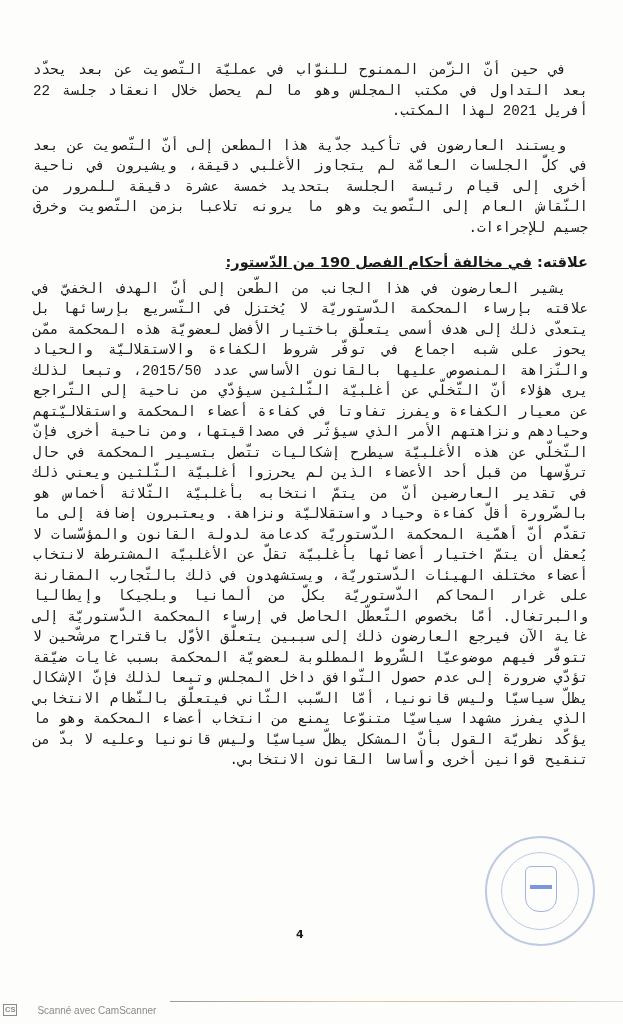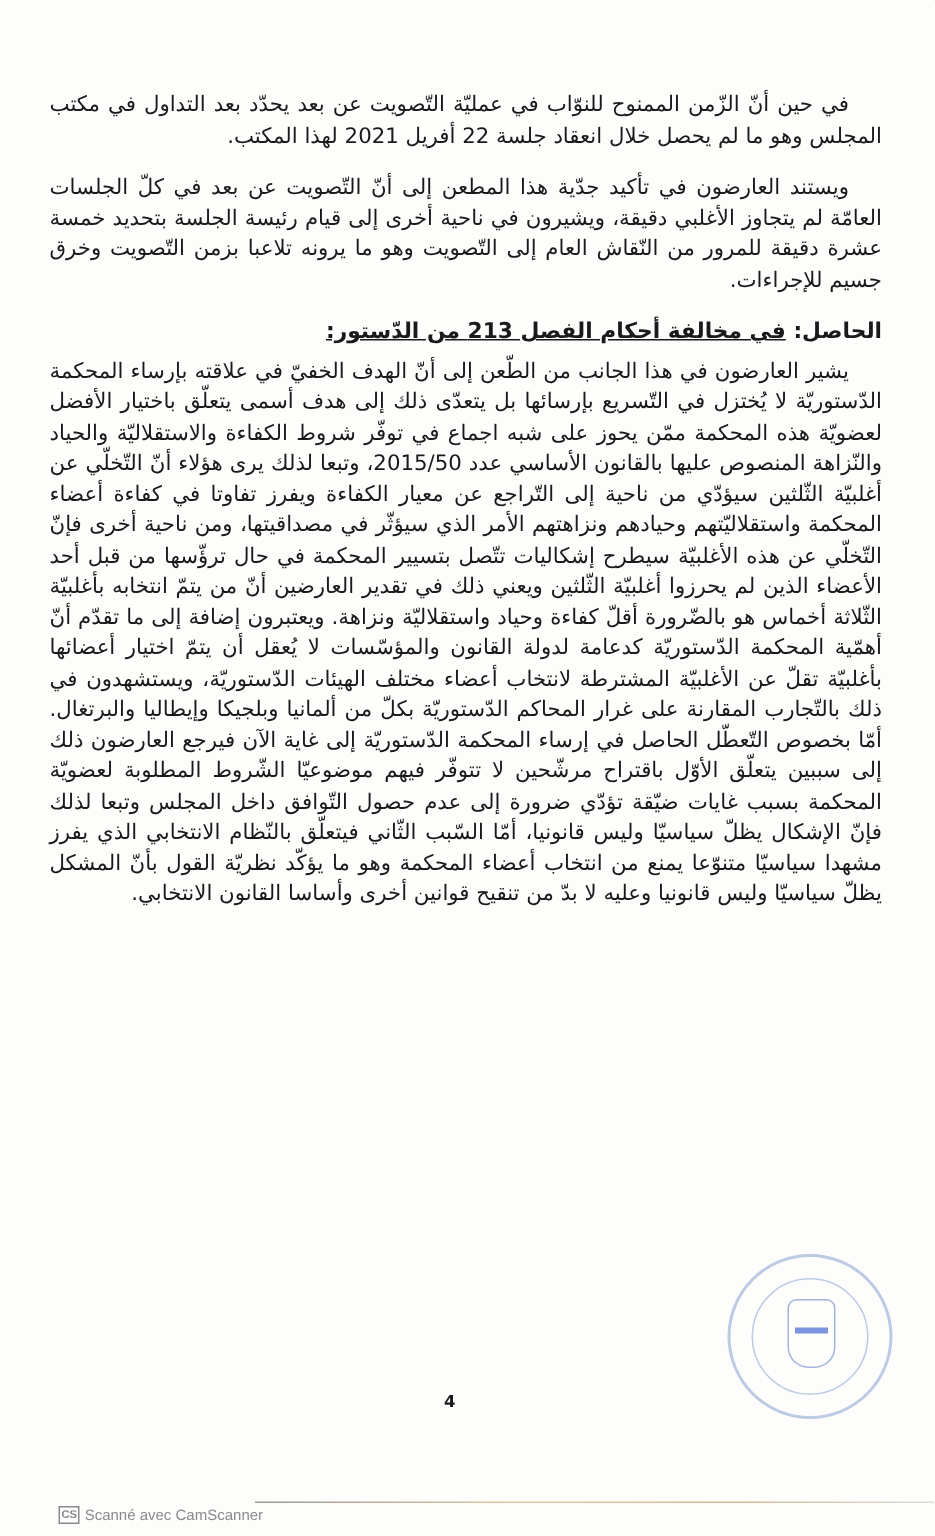--- a/index.html
+++ b/index.html
@@ -15,21 +15,21 @@
     width: 2px; height: 110px;
     background: linear-gradient(#d9a63f, #e6e0cf 30%, #ece8dd);
     transform: rotate(-22deg);
     transform-origin: top;
   }
   .doc {
     position: absolute; left: 32px; top: 60px; width: 556px;
     direction: rtl; text-align: justify;
     font-size: 14.2px; line-height: 20.5px;
   }
-  .para { margin: 0 0 14px 1px; text-align-last: right; }
+  .para { margin: 0 0 14px 1px; text-align-last: right; font-family: Liberation Mono, monospace; }
   .para.indent { text-indent: 22px; }
   .section-heading {
     margin: 0 0 6px 0; font-weight: bold; font-size: 14.5px;
   }
   .section-heading .heading-text { text-decoration: underline; }
   .page-number {
     position: absolute; left: 296px; top: 928px;
     font-size: 11px; font-weight: bold;
   }
   .stamp {
@@ -50,40 +50,40 @@
   .stamp-emblem::after {
     content: ""; position: absolute; left: 4px; top: 18px; width: 22px; height: 4px;
     background: rgba(40,80,200,0.6);
   }
   .bottom-line {
     position: absolute; left: 170px; right: 0; top: 1001px; height: 1px;
     background: linear-gradient(90deg, #999, #e7c9a0 40%, #d8b890 70%, #ddd);
   }
   .watermark {
     position: absolute; left: 3px; top: 1004px;
-    display: flex; align-items: center; gap: 3px;
+    display: flex; align-items: center; gap: 20px;
     font-family: "Liberation Sans", sans-serif;
-    font-size: 10px; color: #8a8a8a; margin-left: 36px;
+    font-size: 10px; color: #8a8a8a;
   }
   .cs-logo {
     border: 1px solid #8a8a8a; font-size: 7.5px; font-weight: bold;
     padding: 0 1px; line-height: 10px;
   }
 </style>
 </head>
 <body>
 
 <div class="page-edge"></div>
 
 <div class="doc">
   <p class="para indent">في حين أنّ الزّمن الممنوح للنوّاب في عمليّة التّصويت عن بعد يحدّد بعد التداول في مكتب المجلس وهو ما لم يحصل خلال انعقاد جلسة 22 أفريل 2021 لهذا المكتب.</p>
   <p class="para indent">ويستند العارضون في تأكيد جدّية هذا المطعن إلى أنّ التّصويت عن بعد في كلّ الجلسات العامّة لم يتجاوز الأغلبي دقيقة، ويشيرون في ناحية أخرى إلى قيام رئيسة الجلسة بتحديد خمسة عشرة دقيقة للمرور من النّقاش العام إلى التّصويت وهو ما يرونه تلاعبا بزمن التّصويت وخرق جسيم للإجراءات.</p>
   <div class="section-heading">
-    <span>الحاصل:</span>
-    <span class="heading-text">في مخالفة أحكام الفصل 213 من الدّستور:</span>
+    <span>علاقته:</span>
+    <span class="heading-text">في مخالفة أحكام الفصل 190 من الدّستور:</span>
   </div>
   <p class="para indent">يشير العارضون في هذا الجانب من الطّعن إلى أنّ الهدف الخفيّ في علاقته بإرساء المحكمة الدّستوريّة لا يُختزل في التّسريع بإرسائها بل يتعدّى ذلك إلى هدف أسمى يتعلّق باختيار الأفضل لعضويّة هذه المحكمة ممّن يحوز على شبه اجماع في توفّر شروط الكفاءة والاستقلاليّة والحياد والنّزاهة المنصوص عليها بالقانون الأساسي عدد 2015/50، وتبعا لذلك يرى هؤلاء أنّ التّخلّي عن أغلبيّة الثّلثين سيؤدّي من ناحية إلى التّراجع عن معيار الكفاءة ويفرز تفاوتا في كفاءة أعضاء المحكمة واستقلاليّتهم وحيادهم ونزاهتهم الأمر الذي سيؤثّر في مصداقيتها، ومن ناحية أخرى فإنّ التّخلّي عن هذه الأغلبيّة سيطرح إشكاليات تتّصل بتسيير المحكمة في حال ترؤّسها من قبل أحد الأعضاء الذين لم يحرزوا أغلبيّة الثّلثين ويعني ذلك في تقدير العارضين أنّ من يتمّ انتخابه بأغلبيّة الثّلاثة أخماس هو بالضّرورة أقلّ كفاءة وحياد واستقلاليّة ونزاهة. ويعتبرون إضافة إلى ما تقدّم أنّ أهمّية المحكمة الدّستوريّة كدعامة لدولة القانون والمؤسّسات لا يُعقل أن يتمّ اختيار أعضائها بأغلبيّة تقلّ عن الأغلبيّة المشترطة لانتخاب أعضاء مختلف الهيئات الدّستوريّة، ويستشهدون في ذلك بالتّجارب المقارنة على غرار المحاكم الدّستوريّة بكلّ من ألمانيا وبلجيكا وإيطاليا والبرتغال. أمّا بخصوص التّعطّل الحاصل في إرساء المحكمة الدّستوريّة إلى غاية الآن فيرجع العارضون ذلك إلى سببين يتعلّق الأوّل باقتراح مرشّحين لا تتوفّر فيهم موضوعيّا الشّروط المطلوبة لعضويّة المحكمة بسبب غايات ضيّقة تؤدّي ضرورة إلى عدم حصول التّوافق داخل المجلس وتبعا لذلك فإنّ الإشكال يظلّ سياسيّا وليس قانونيا، أمّا السّبب الثّاني فيتعلّق بالنّظام الانتخابي الذي يفرز مشهدا سياسيّا متنوّعا يمنع من انتخاب أعضاء المحكمة وهو ما يؤكّد نظريّة القول بأنّ المشكل يظلّ سياسيّا وليس قانونيا وعليه لا بدّ من تنقيح قوانين أخرى وأساسا القانون الانتخابي.</p>
 </div>
 
 <div class="stamp">
   <div class="stamp-emblem"></div>
 </div>
 
 <div class="page-number">4</div>
 

